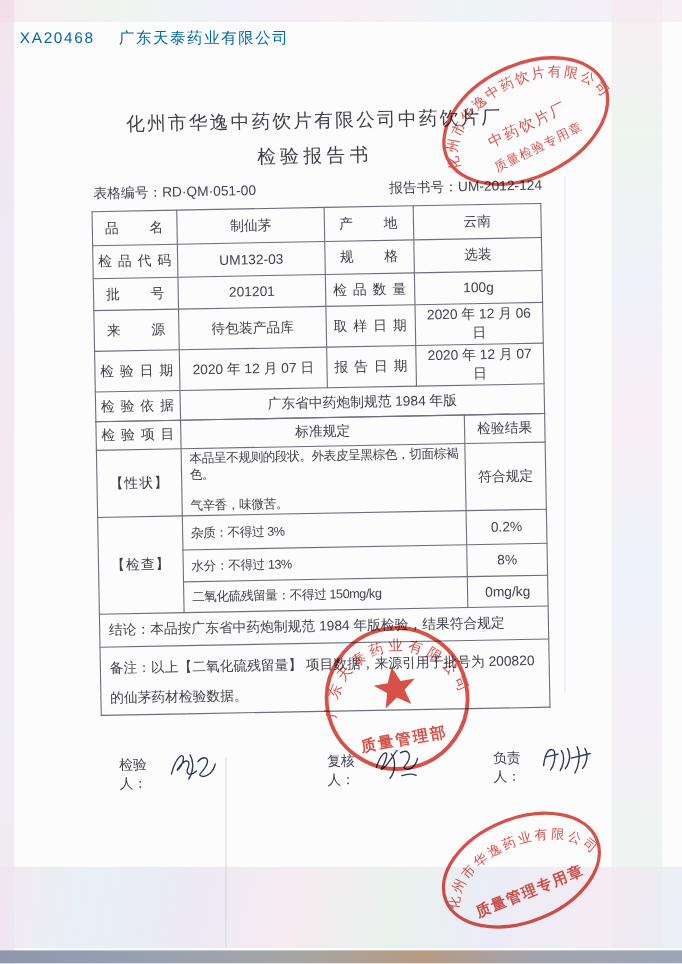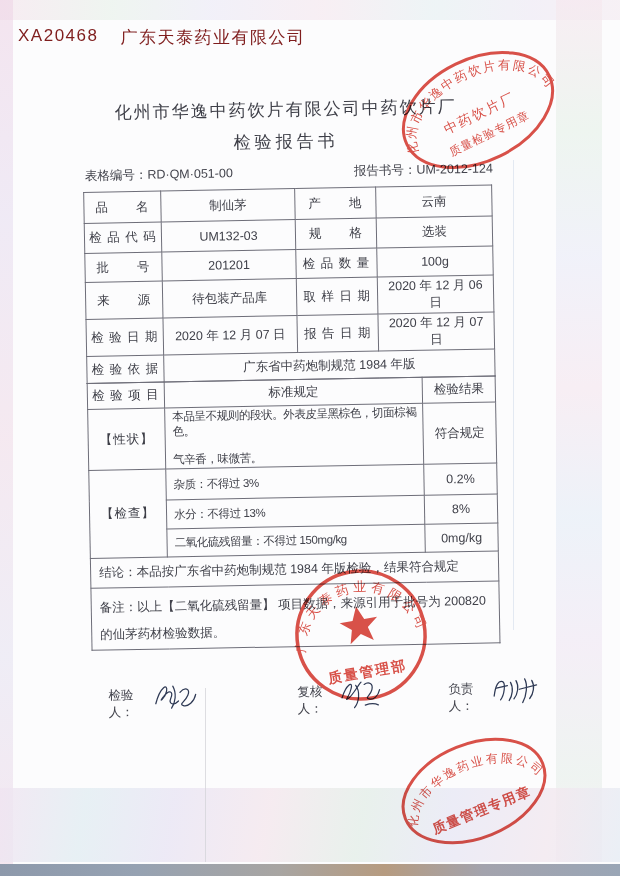--- a/index.html
+++ b/index.html
@@ -18,21 +18,21 @@
   .band-right{left:556px;top:0;width:46px;height:862px;opacity:.7;
     background:linear-gradient(180deg,#f6e8ef,#e8f2ea 15%,#ecedf8 30%,#f5e8f0 45%,#e7eef7 60%,#f1e9f4 75%,#e9f0ec 90%,#f3eaf1);}
   .band-bottom{left:0;top:788px;width:620px;height:74px;opacity:.8;
     background:linear-gradient(100deg,#f0e4f1,#e2edf2 14%,#e9e5f4 28%,#f4e7ed 43%,#e4eee8 58%,#e8e8f5 72%,#f2e8ef 88%,#e6ecf4);}
   .strip-bottom{left:0;top:864px;width:620px;height:12px;
     background:linear-gradient(90deg,#8d99ab,#96a2b2 22%,#a8a5a2 45%,#b69b80 62%,#a3a3ad 78%,#9aa6b6);}
   .crease-v1{left:205px;top:688px;width:1px;height:174px;background:#d4d4da;opacity:.8;}
   .crease-v2{left:513px;top:160px;width:1px;height:470px;background:#cdd8ea;opacity:.55;}
 
   
-  .corner{position:absolute;left:18px;top:26px;font-size:17px;color:#7f1d1d;
+  .corner{position:absolute;left:18px;top:26px;font-size:14px;color:#0369a1;
     letter-spacing:1.5px;display:flex;gap:22px;filter:blur(.2px);}
 
   
   .sheet{position:absolute;left:0;top:0;width:620px;height:876px;
     transform:rotate(-1.05deg);transform-origin:300px 400px;}
   .doc{position:absolute;left:87px;top:98px;width:408px;}
   .title1{text-align:center;font-size:17px;letter-spacing:2px;color:#3e3f48;font-weight:500;}
   .title2{text-align:center;font-size:17px;letter-spacing:4px;color:#3e3f48;font-weight:500;margin-top:9px;}
   .meta{display:flex;justify-content:space-between;font-size:12.5px;color:#43444d;
     margin-top:11px;padding:0 2px;}

